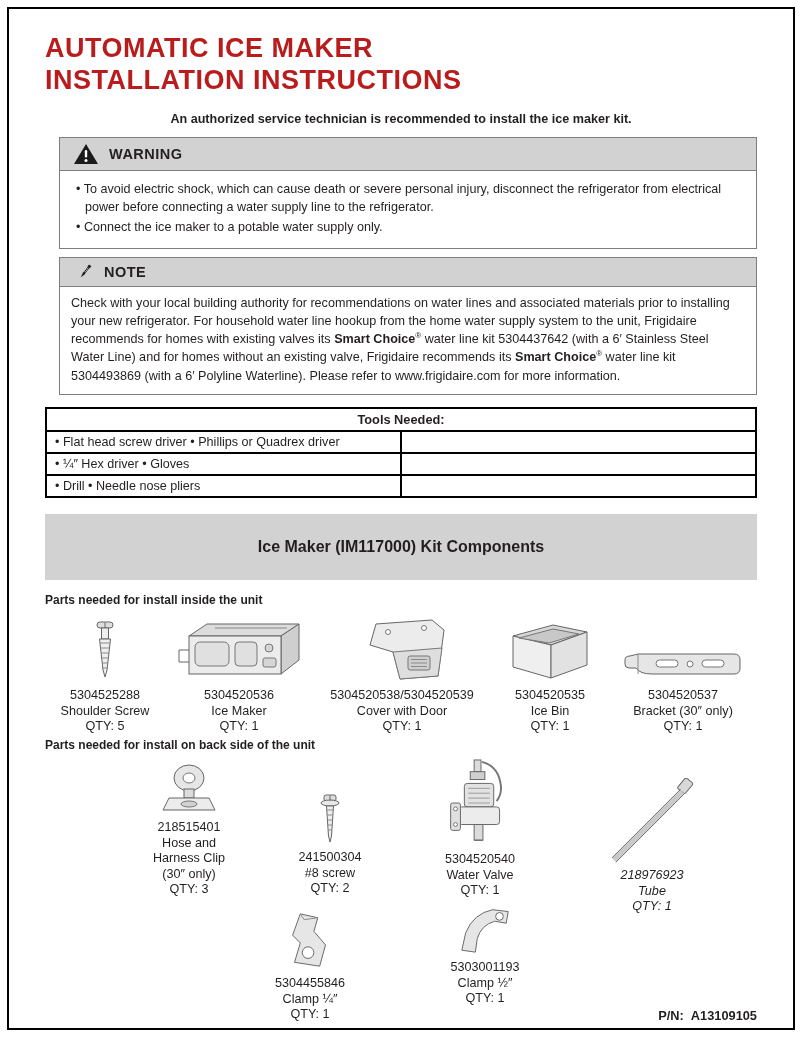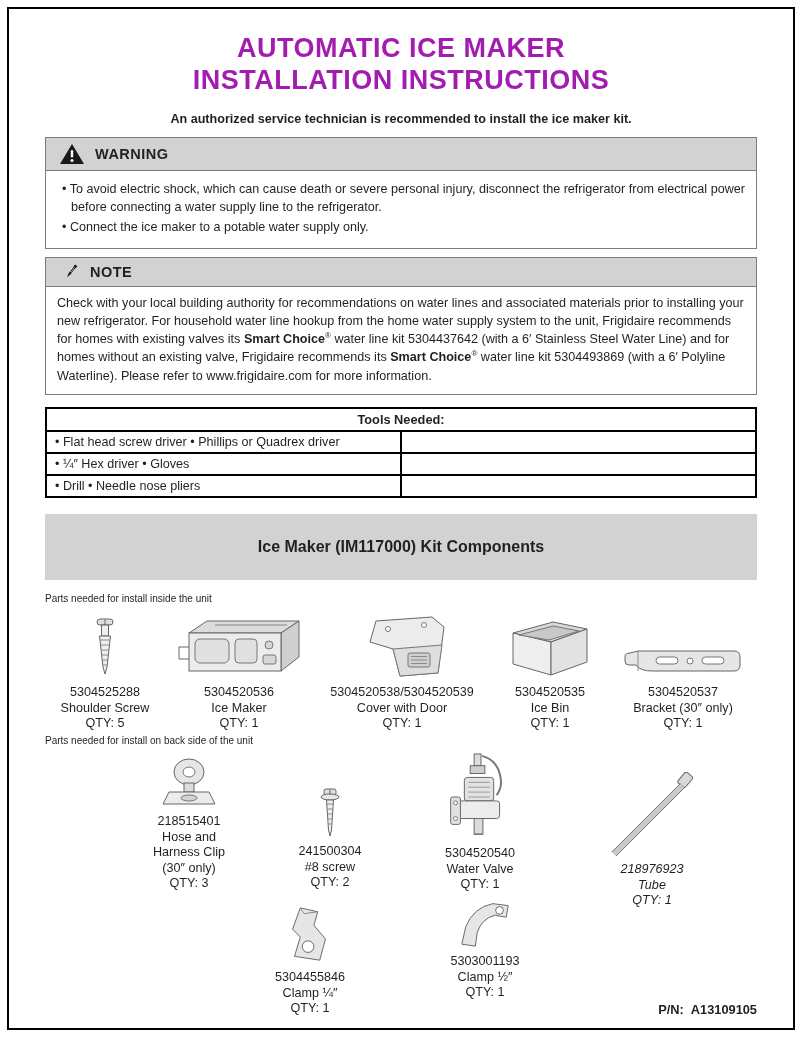--- a/index.html
+++ b/index.html
@@ -4,39 +4,39 @@
 <style>
   * { box-sizing: border-box; }
   html,body { margin:0; padding:0; background:#ffffff; }
   .page {
     position:relative; width:802px; height:1037px; background:#fff;
     font-family:"Liberation Sans", sans-serif; color:#231f20; overflow:hidden;
   }
   .frame { position:absolute; top:7px; left:7px; right:7px; bottom:7px; border:2px solid #000; pointer-events:none; }
   .content { position:absolute; top:0; left:0; right:0; padding:32px 45px 0 45px; }
 
-  .title { text-align:center; font-weight:700; font-size:27px; line-height:1.2; letter-spacing:.5px; color:#a21caf; }
+  .title { font-weight:700; font-size:27px; line-height:1.2; letter-spacing:.5px; color:#b91c1c; }
   .subtitle { text-align:center; font-weight:700; font-size:12.6px; margin-top:15px; }
 
-  .alert-box { border:1px solid #7d7d7d; margin-top:11px; }
+  .alert-box { border:1px solid #7d7d7d; margin-top:11px;margin-left:14px; }
   .alert-header { background:#d2d2d2; display:flex; align-items:center; gap:10px; padding:5px 13px; border-bottom:1px solid #7d7d7d; }
   .alert-title { font-weight:700; font-size:14.5px; letter-spacing:.5px; }
   .alert-body { padding:7px 11px 9px 11px; font-size:12.6px; line-height:1.45; }
   .bullet { padding-left:14px; text-indent:-9px; margin:2px 0; }
   .note-body sup { font-size:8px; }
   .b { font-weight:700; }
 
   table.tools { width:100%; border-collapse:collapse; margin-top:12px; }
   table.tools th { border:2px solid #000; font-size:12.8px; font-weight:700; padding:3px; text-align:center; }
   table.tools td { border:2px solid #000; font-size:12.6px; padding:3px 8px; height:20px; }
   td.tools-left { width:50%; }
   td.tools-right { width:50%; }
 
   .kit-bar { background:#d2d2d2; text-align:center; font-weight:700; font-size:16px; padding:24px 0; margin-top:16px; }
-  .sub-head { font-weight:400; font-size:10px; margin-top:13px; }
+  .sub-head { font-weight:700; font-size:12px; margin-top:13px; }
 
   .inside-grid { display:flex; justify-content:space-between; margin-top:9px; }
   .part { display:flex; flex-direction:column; align-items:center; text-align:right; }
   .part-img { height:66px; display:flex; align-items:flex-end; justify-content:center; margin-bottom:6px; }
   .part-line { font-size:12.6px; line-height:1.24; }
 
   .back-grid { position:relative; height:248px; margin-top:6px; }
   .bpart { position:absolute; display:flex; flex-direction:column; align-items:center; text-align:center; }
 
   .footer { display:flex; justify-content:flex-end; gap:7px; font-weight:700; font-size:12.8px; margin-top:2px; }

